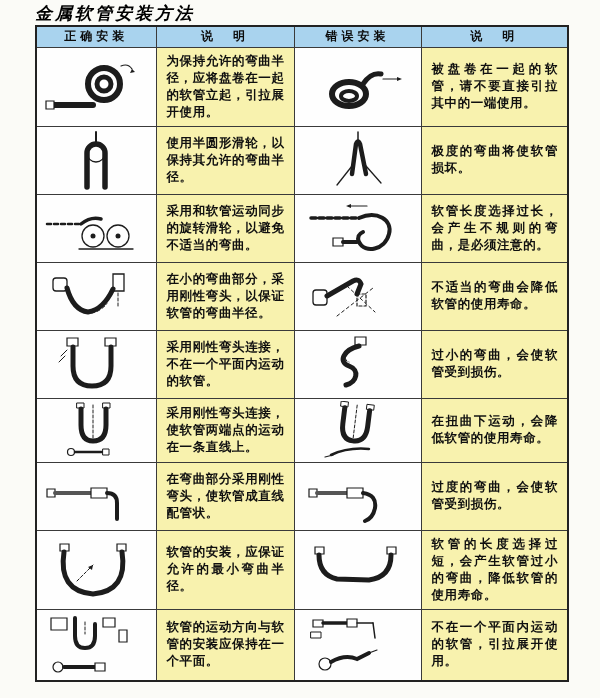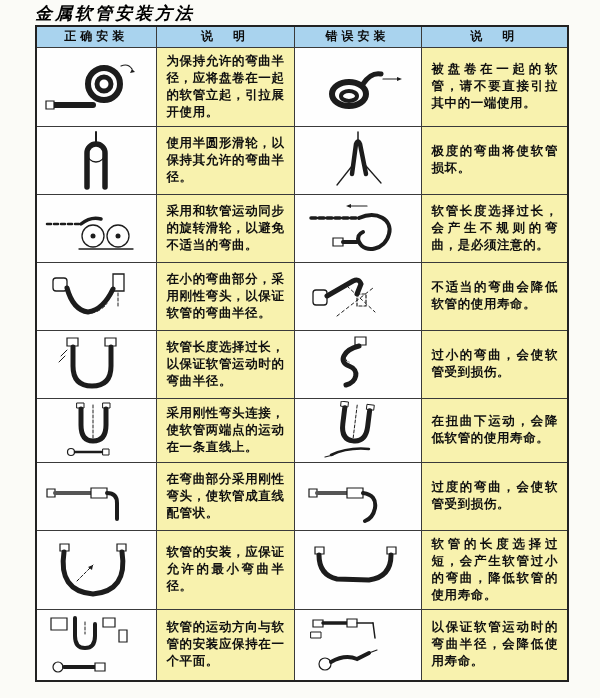--- a/index.html
+++ b/index.html
@@ -175,21 +175,21 @@
 
       <tr>
         <td class="img-cell">
           <svg class="sketch" width="110" height="60" viewBox="0 0 110 60" fill="none" stroke="#1c1c1c" stroke-linecap="round">
             <rect x="26" y="4" width="11" height="8" stroke-width="1.2" fill="#fff"></rect>
             <rect x="64" y="4" width="11" height="8" stroke-width="1.2" fill="#fff"></rect>
             <path d="M32,13 V32 Q32,52 51,52 Q70,52 70,32 V13" stroke-width="5"></path>
             <path d="M20,22 l6,-6 M18,28 l6,-6" stroke-width="1"></path>
           </svg>
         </td>
-        <td class="desc-cell">软管长度选择过长，以保证软管运动时的弯曲半径。</td>
+        <td class="desc-cell">采用刚性弯头连接，不在一个平面内运动的软管。</td>
         <td class="img-cell">
           <svg class="sketch" width="110" height="60" viewBox="0 0 110 60" fill="none" stroke="#1c1c1c" stroke-linecap="round">
             <rect x="52" y="3" width="11" height="8" stroke-width="1.2" fill="#fff"></rect>
             <path d="M56,12 C40,16 35,28 46,32 C57,36 54,48 43,51" stroke-width="5"></path>
             <path d="M44,20 Q40,26 46,28" stroke-width="1" stroke-dasharray="3 2"></path>
           </svg>
         </td>
         <td class="desc-cell">过小的弯曲，会使软管受到损伤。</td>
       </tr>
 
@@ -283,18 +283,18 @@
             <line x1="20" y1="11" x2="44" y2="11" stroke-width="3.5"></line>
             <rect x="44" y="7" width="10" height="8" stroke-width="1.2" fill="#fff"></rect>
             <line x1="54" y1="11" x2="70" y2="11" stroke-width="1.5"></line>
             <line x1="70" y1="11" x2="72" y2="26" stroke-width="1.5"></line>
             <rect x="8" y="20" width="10" height="6" stroke-width="1" fill="#fff"></rect>
             <circle cx="22" cy="52" r="6" stroke-width="1.2"></circle>
             <path d="M28,50 Q42,42 54,47 L66,41" stroke-width="4"></path>
             <line x1="66" y1="41" x2="74" y2="38" stroke-width="1.2"></line>
           </svg>
         </td>
-        <td class="desc-cell">以保证软管运动时的弯曲半径，会降低使用寿命。</td>
+        <td class="desc-cell">不在一个平面内运动的软管，引拉展开使用。</td>
       </tr>
 
     </tbody>
   </table>
 </div>
 
 </body></html>

